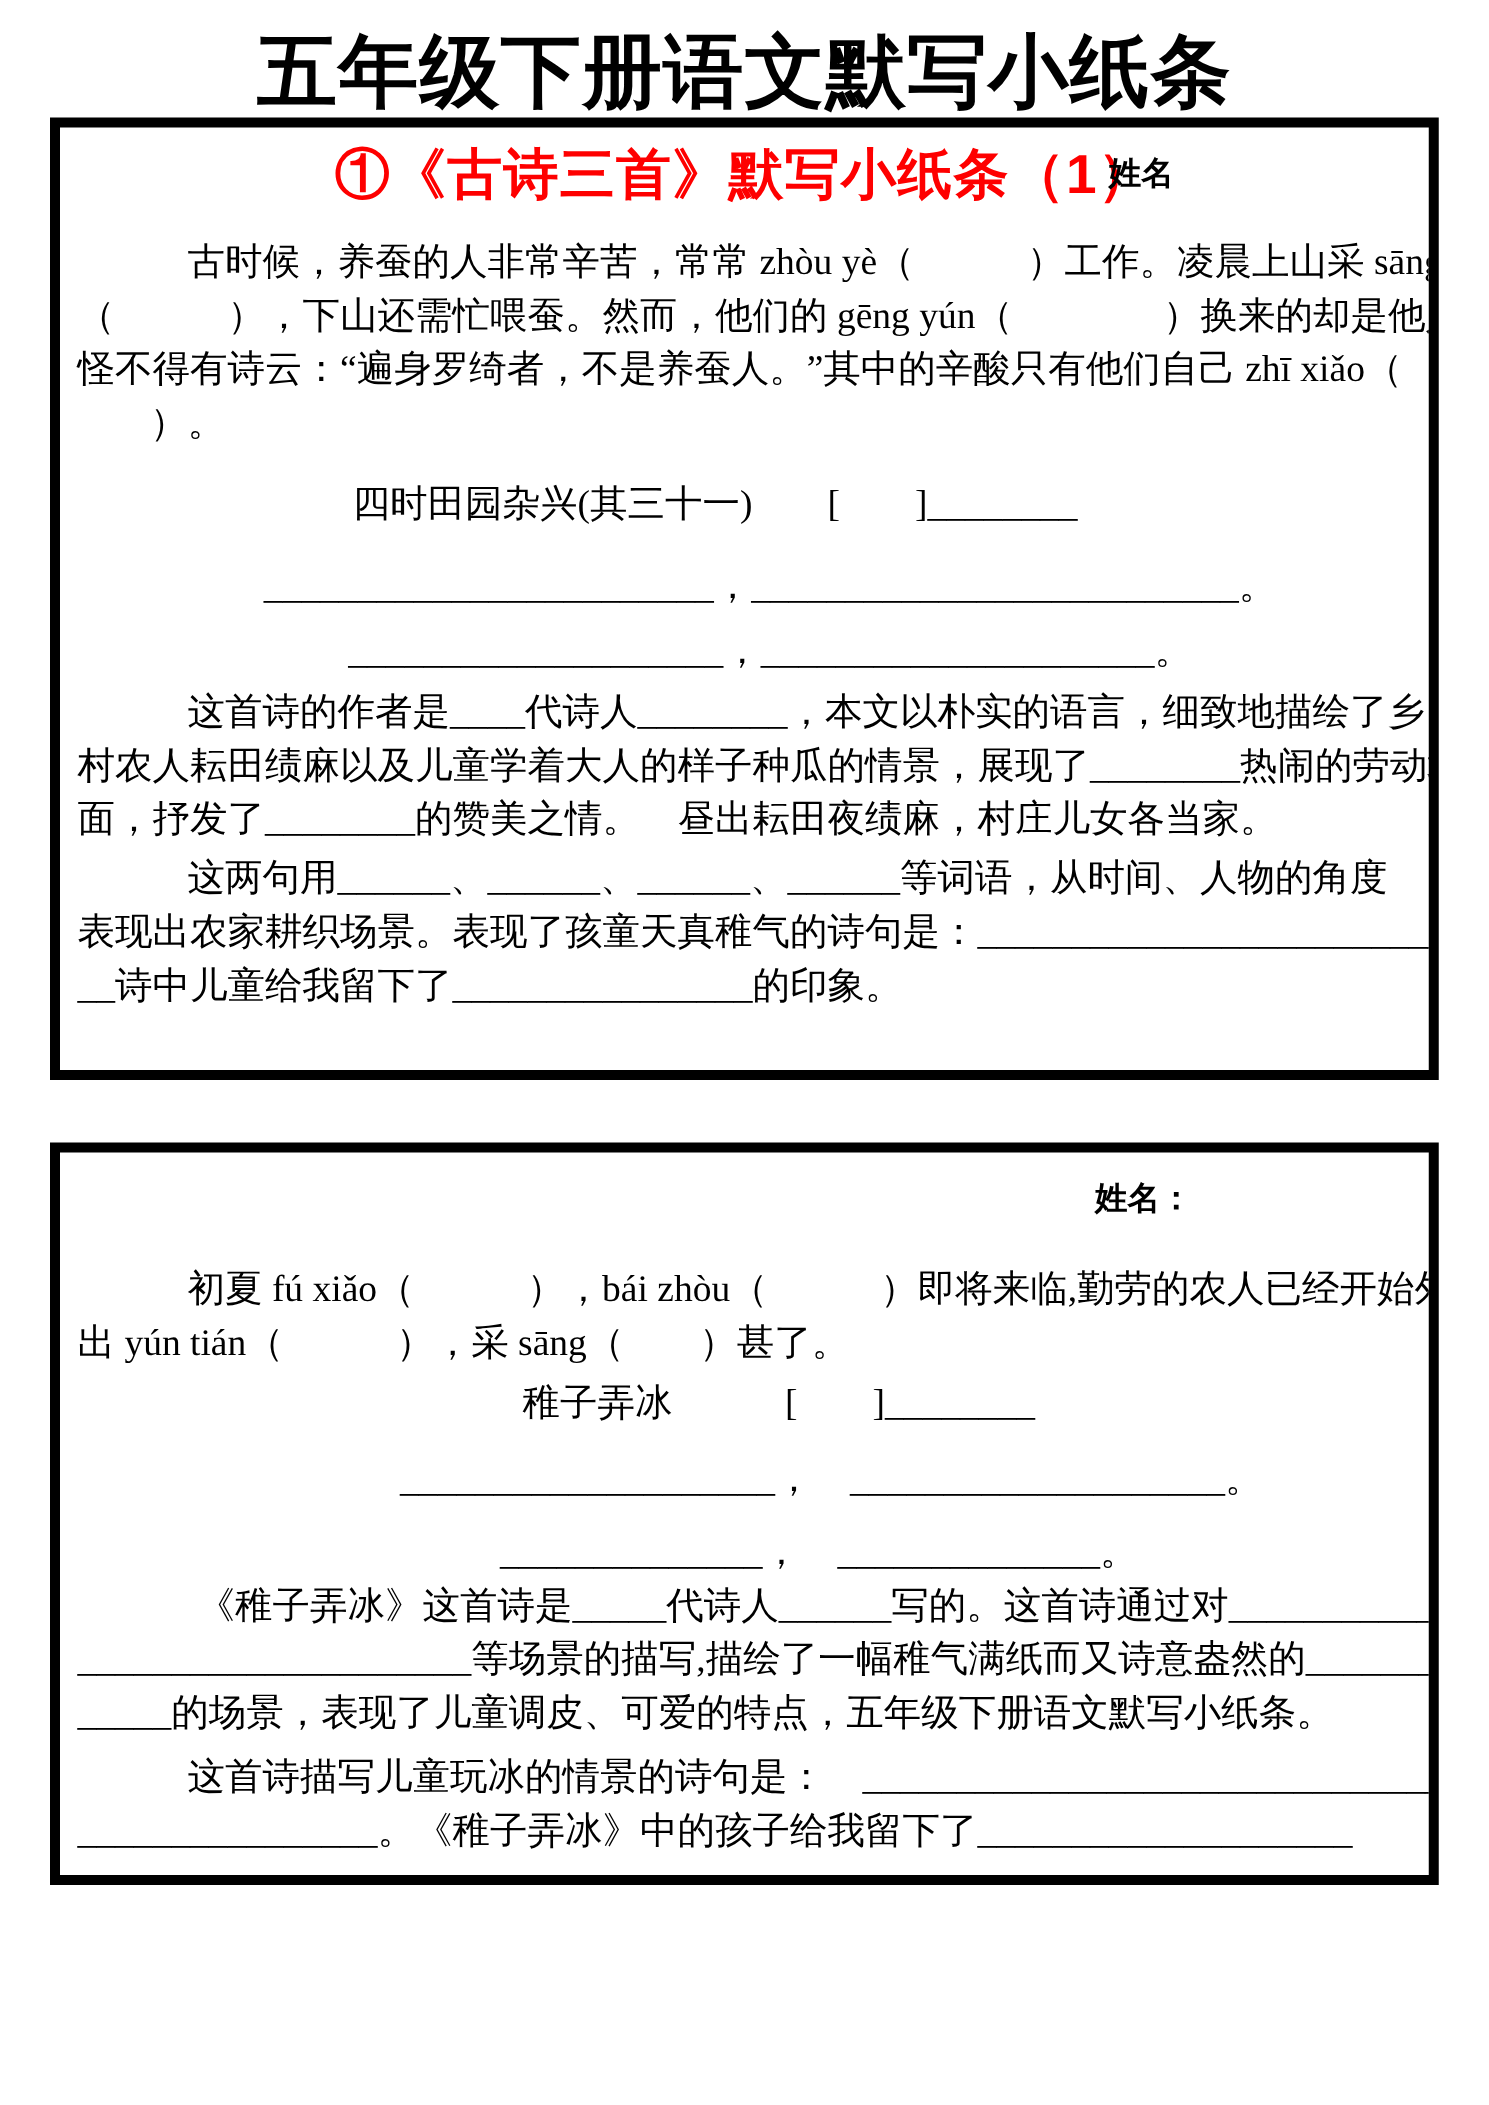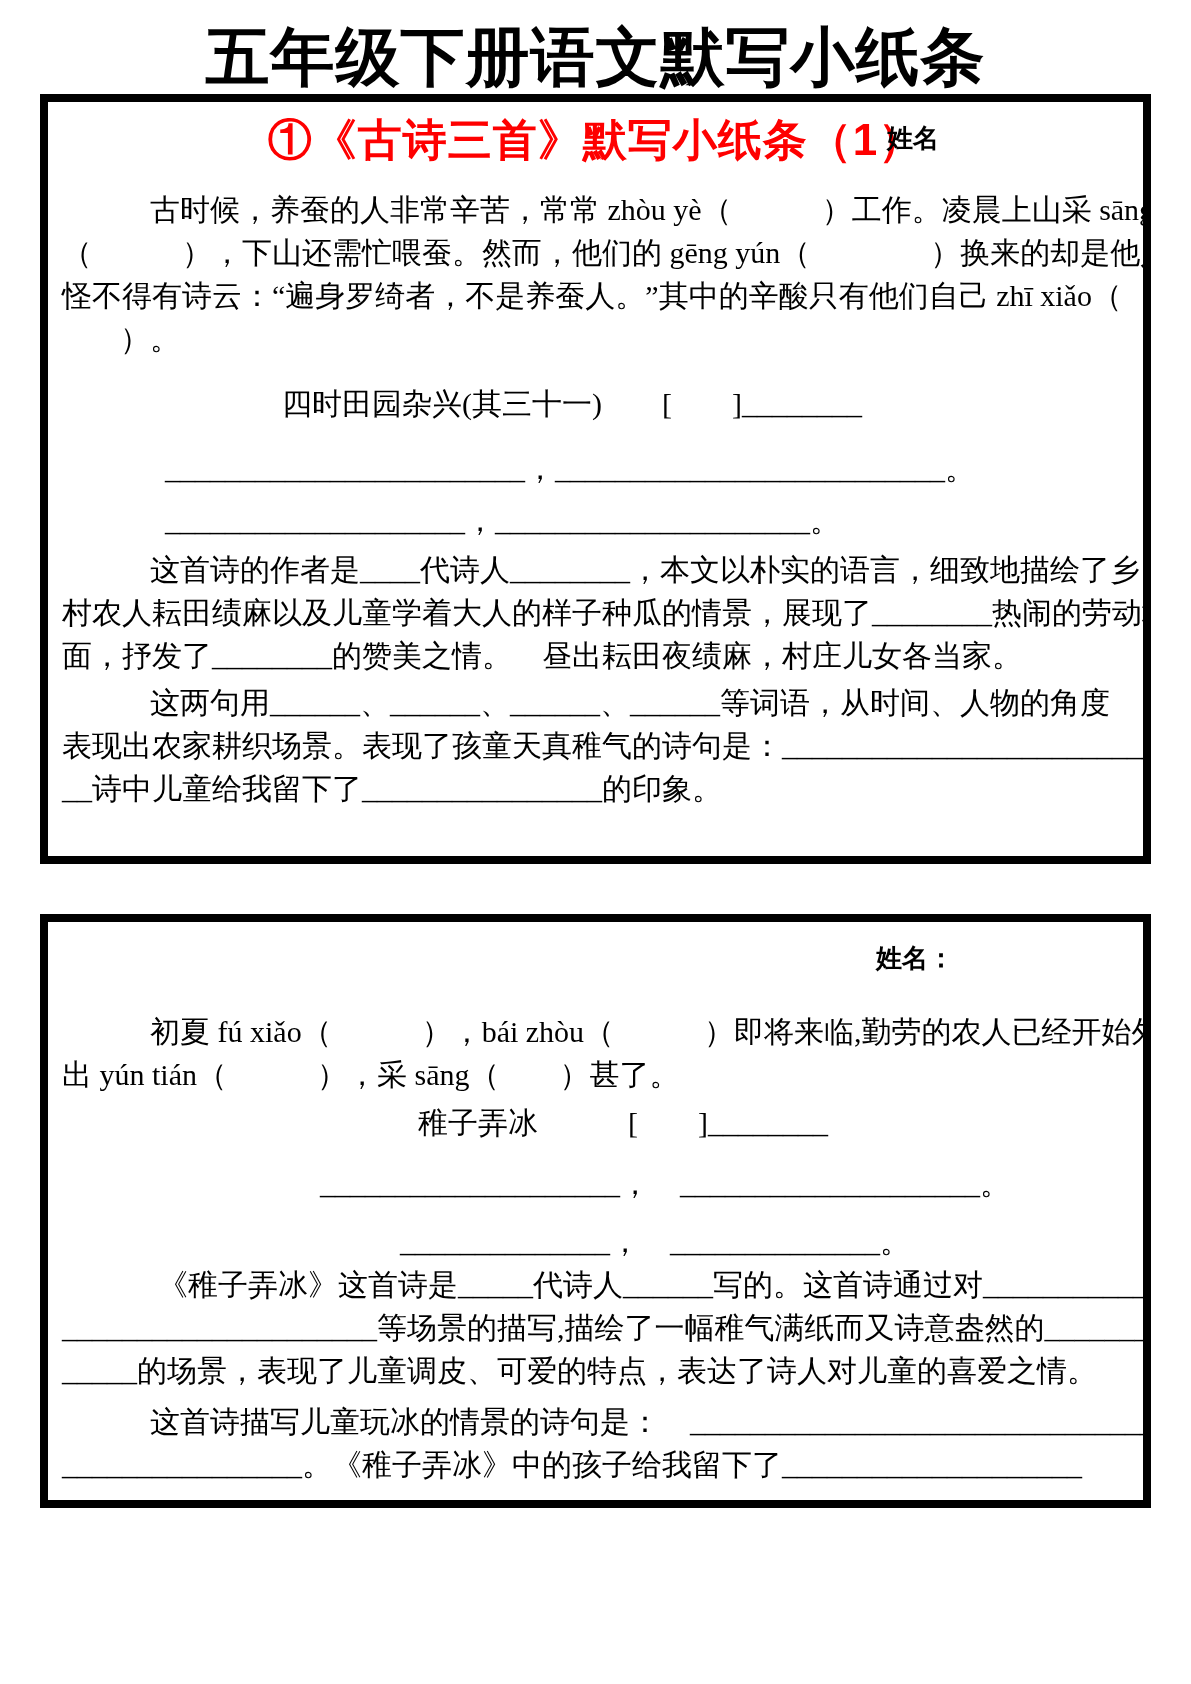--- a/index.html
+++ b/index.html
@@ -58,21 +58,21 @@
     color: #000000;
   }
   .box.second .name-label { right: 175px; }
   .line {
     font-size: 30px;
     line-height: 43px;
     white-space: pre;
   }
   
   .ml58  { margin-left: 58px; }
-  .ml83  { margin-left: 103px; }
+  .ml83  { margin-left: 41px; text-align: center; }
   .ml88  { margin-left: 88px; }
   .ml96  { margin-left: 96px; }
   .ml220 { margin-left: 220px; }
   .ml258 { margin-left: 258px; }
   .ml338 { margin-left: 338px; }
   .ml356 { margin-left: 356px; }
   
   .mt4  { margin-top: 4px; }
   .mt5  { margin-top: 5px; }
   .mt6  { margin-top: 6px; }
@@ -135,20 +135,20 @@
   <div class="line ml356 mt5">稚子弄冰　　　[　　]________</div>
 
   <div>
     <div class="line ml258 mt18">____________________，　____________________。</div>
     <div class="line ml338 mt15">______________，　______________。</div>
   </div>
 
   <div>
     <div class="line ml96">《稚子弄冰》这首诗是_____代诗人______写的。这首诗通过对_______________</div>
     <div class="line">_____________________等场景的描写,描绘了一幅稚气满纸而又诗意盎然的__________</div>
-    <div class="line">_____的场景，表现了儿童调皮、可爱的特点，表达了诗人对儿童的喜爱之情。</div>
+    <div class="line">_____的场景，表现了儿童调皮、可爱的特点，五年级下册语文默写小纸条。</div>
   </div>
 
   <div>
     <div class="line ml88 mt8">这首诗描写儿童玩冰的情景的诗句是：　__________________________________</div>
     <div class="line">________________。《稚子弄冰》中的孩子给我留下了____________________</div>
   </div>
 </div>
 
 </body></html>

